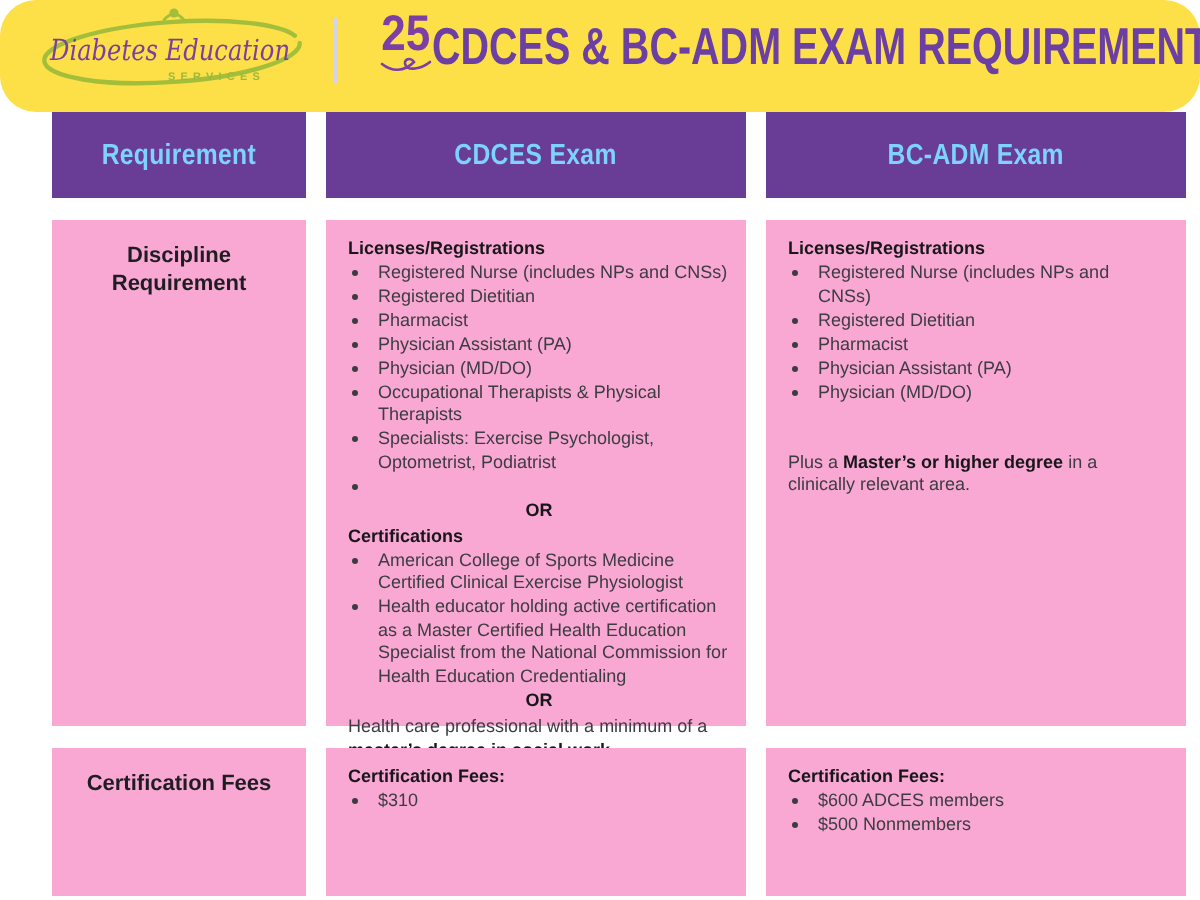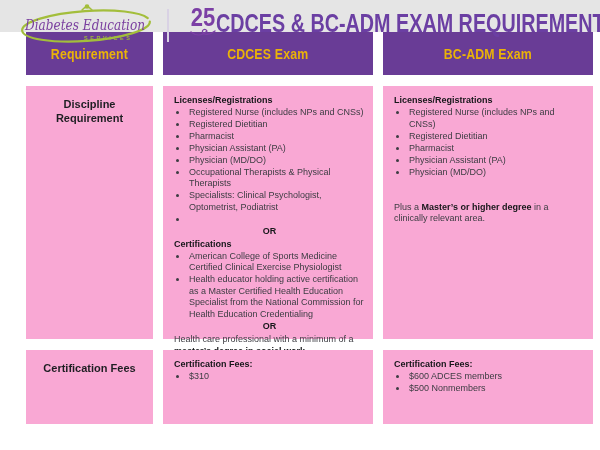--- a/index.html
+++ b/index.html
@@ -3,21 +3,21 @@
 <meta charset="utf-8">
 <style>
   html,body{margin:0;padding:0;}
   body{
     width:600px;height:450px;background:#ffffff;
     font-family:"Liberation Sans",sans-serif;
     position:relative;overflow:hidden;
     -webkit-font-smoothing:antialiased;
   }
   
-  .top-band{position:relative;height:32px;background:#e5e5e5;}
+  .top-band{position:relative;height:56px;background:#fde047;border-radius:18px;}
   .logo{position:absolute;left:16px;top:2px;width:142px;height:46px;}
   .logo svg{display:block;}
   .brand-divider{position:absolute;left:167px;top:9px;width:2px;height:33px;background:#d9d2e4;}
   .anniv{position:absolute;left:175px;top:5px;width:32px;text-align:center;margin-left:12px;}
   .anniv .num{
     display:inline-block;font-weight:bold;font-size:25px;color:#7b3fa5;
     transform:scaleX(.88);transform-origin:center;line-height:1;
   }
   .anniv svg{display:block;margin:-2px auto 0;}
   .page-title{
@@ -26,21 +26,21 @@
     transform:scaleX(.76);transform-origin:left center;line-height:1.2;
   }
   
   .grid{
     display:grid;margin:0 7px 0 26px;
     grid-template-columns:127px 210px 210px;
     grid-template-rows:43px 253px 74px;
     column-gap:10px;row-gap:11px;
   }
   .hdr{
-    background:#693c96;color:#eab308;display:flex;align-items:center;justify-content:center;
+    background:#693c96;color:#7dd3fc;display:flex;align-items:center;justify-content:center;
   }
   .hdr span{
     font-weight:bold;font-size:14.5px;transform:scaleX(.85);transform-origin:center;
     letter-spacing:.2px;
   }
   .cell{background:#f9a8d4;}
   .label-cell{
     text-align:center;font-weight:bold;font-size:11px;color:#1e1e22;
     padding:11px 8px 0;line-height:1.3;
   }
@@ -95,21 +95,21 @@
 
   <div class="cell content-cell">
     <div class="hd">Licenses/Registrations</div>
     <ul>
       <li>Registered Nurse (includes NPs and CNSs)</li>
       <li>Registered Dietitian</li>
       <li>Pharmacist</li>
       <li>Physician Assistant (PA)</li>
       <li>Physician (MD/DO)</li>
       <li>Occupational Therapists &amp; Physical Therapists</li>
-      <li>Specialists: Clinical Psychologist, Optometrist, Podiatrist</li>
+      <li>Specialists: Exercise Psychologist, Optometrist, Podiatrist</li>
       <li>&nbsp;</li>
     </ul>
     <div class="or">OR</div>
     <div class="hd">Certifications</div>
     <ul>
       <li>American College of Sports Medicine Certified Clinical Exercise Physiologist</li>
       <li>Health educator holding active certification as a Master Certified Health Education Specialist from the National Commission for Health Education Credentialing</li>
     </ul>
     <div class="or">OR</div>
     <div class="foot">

